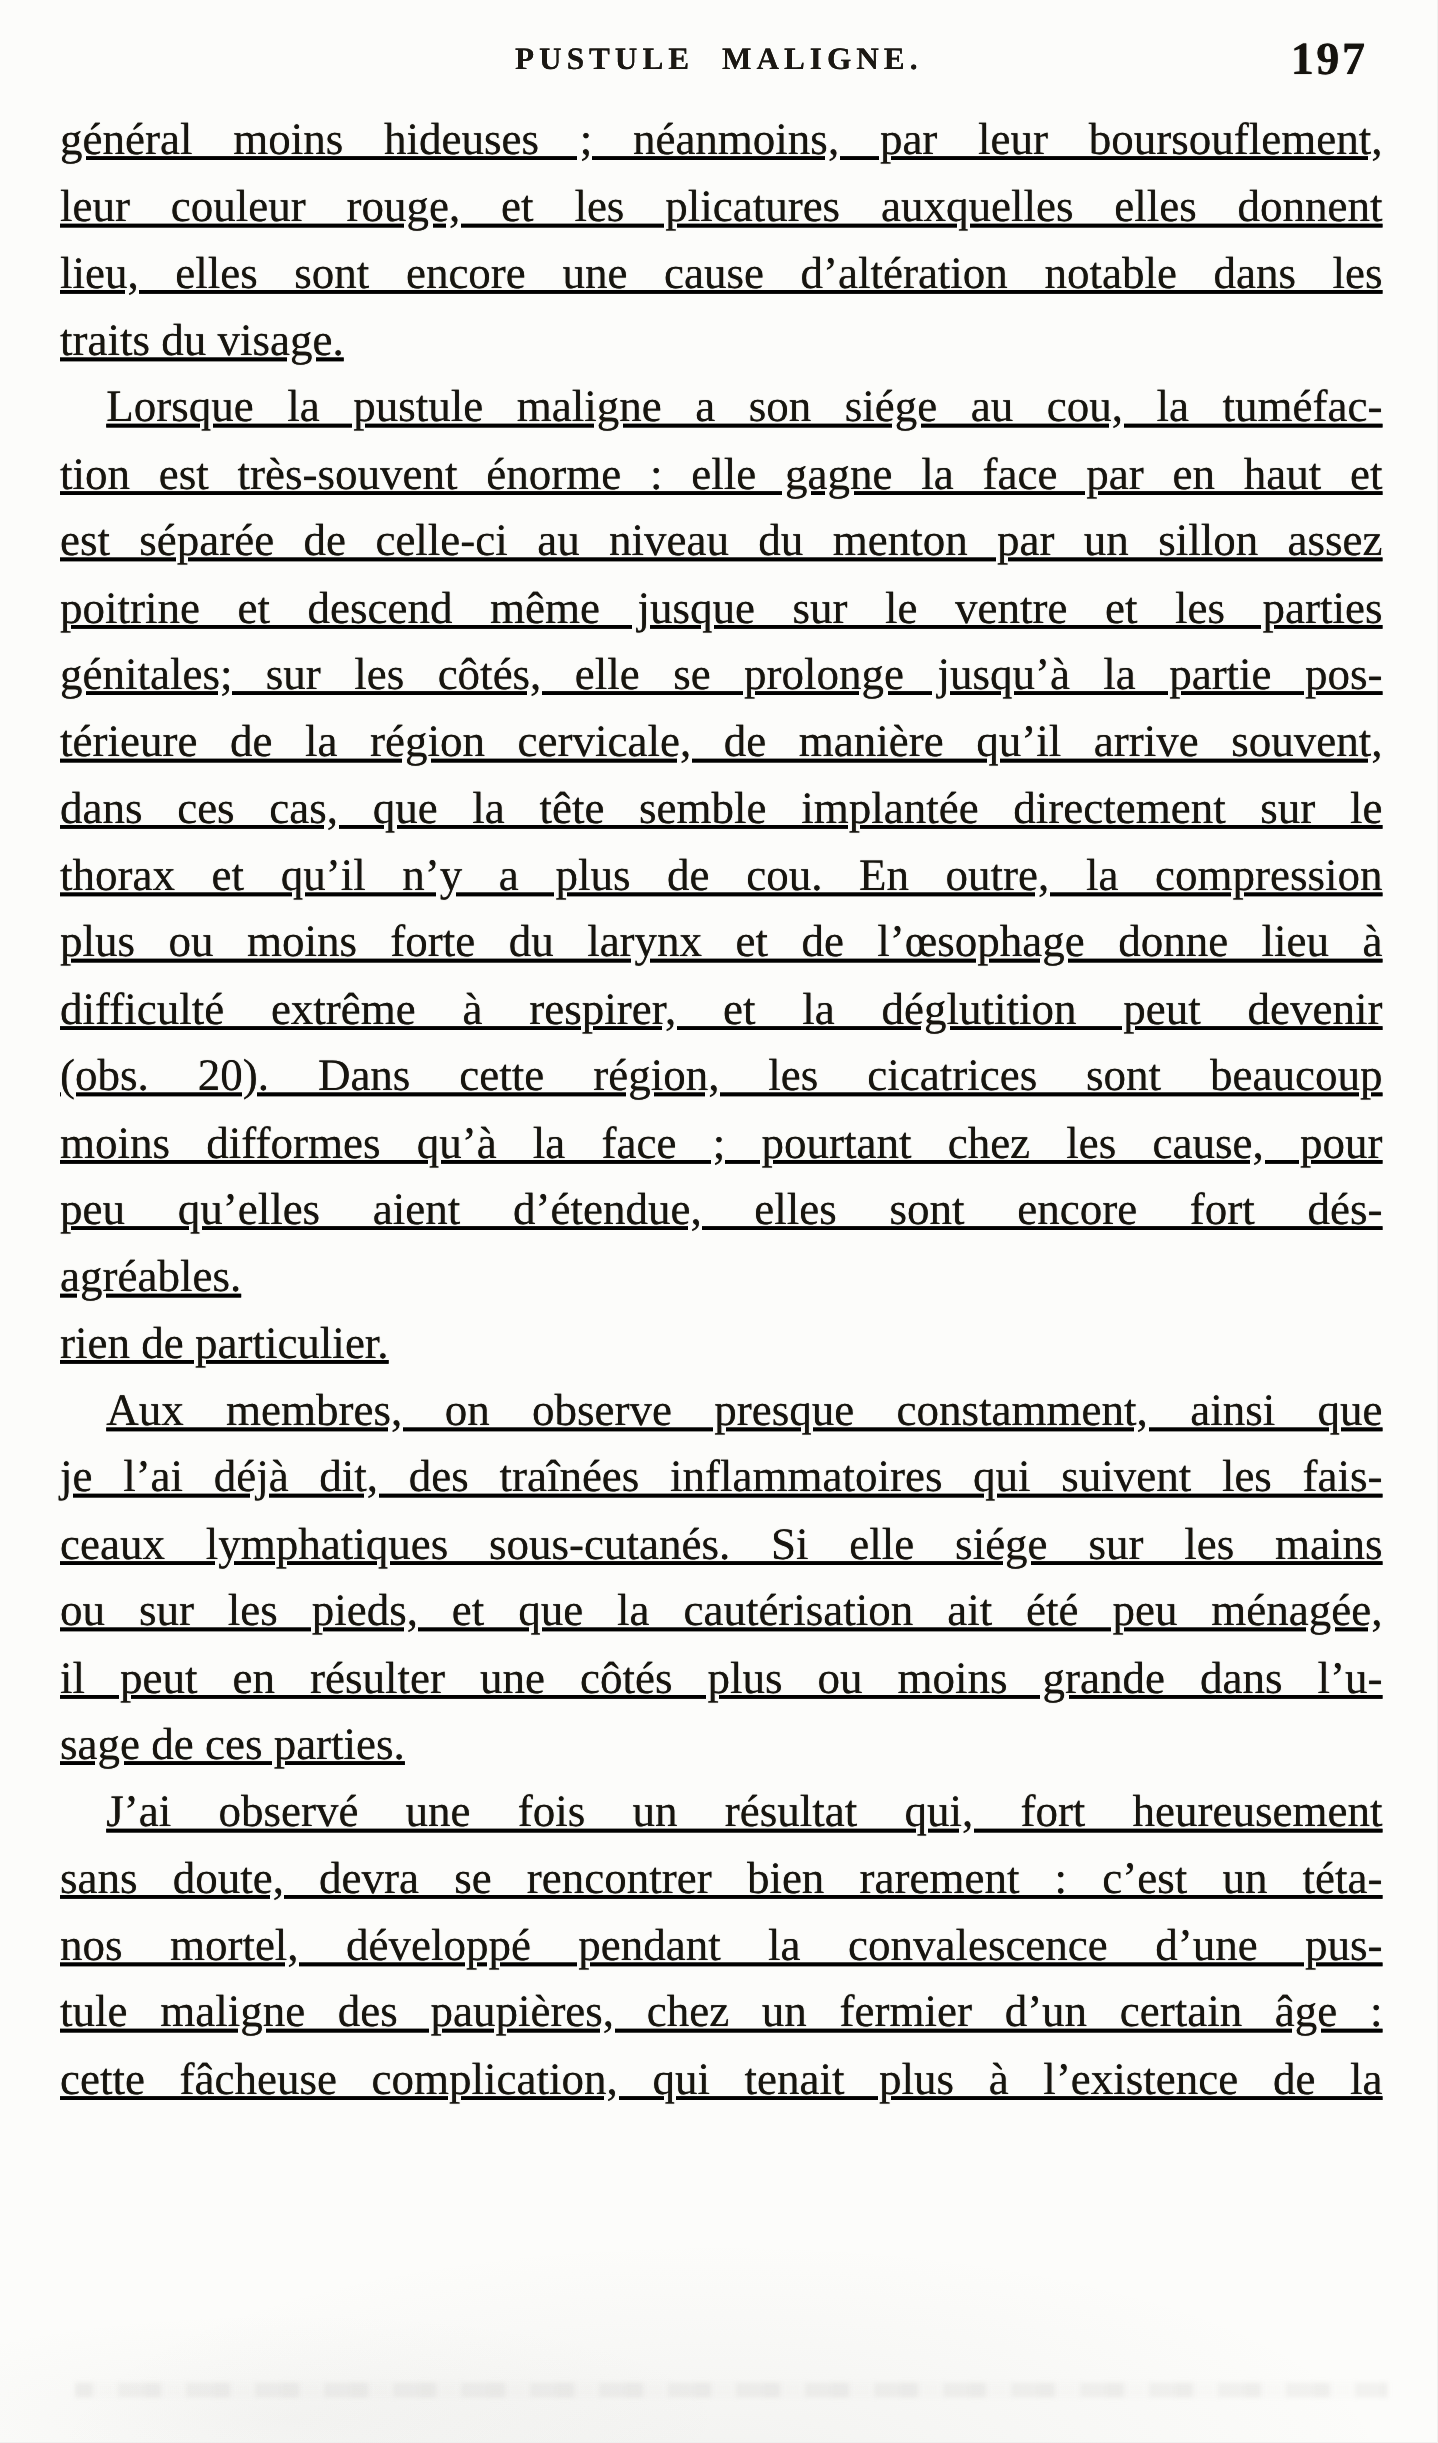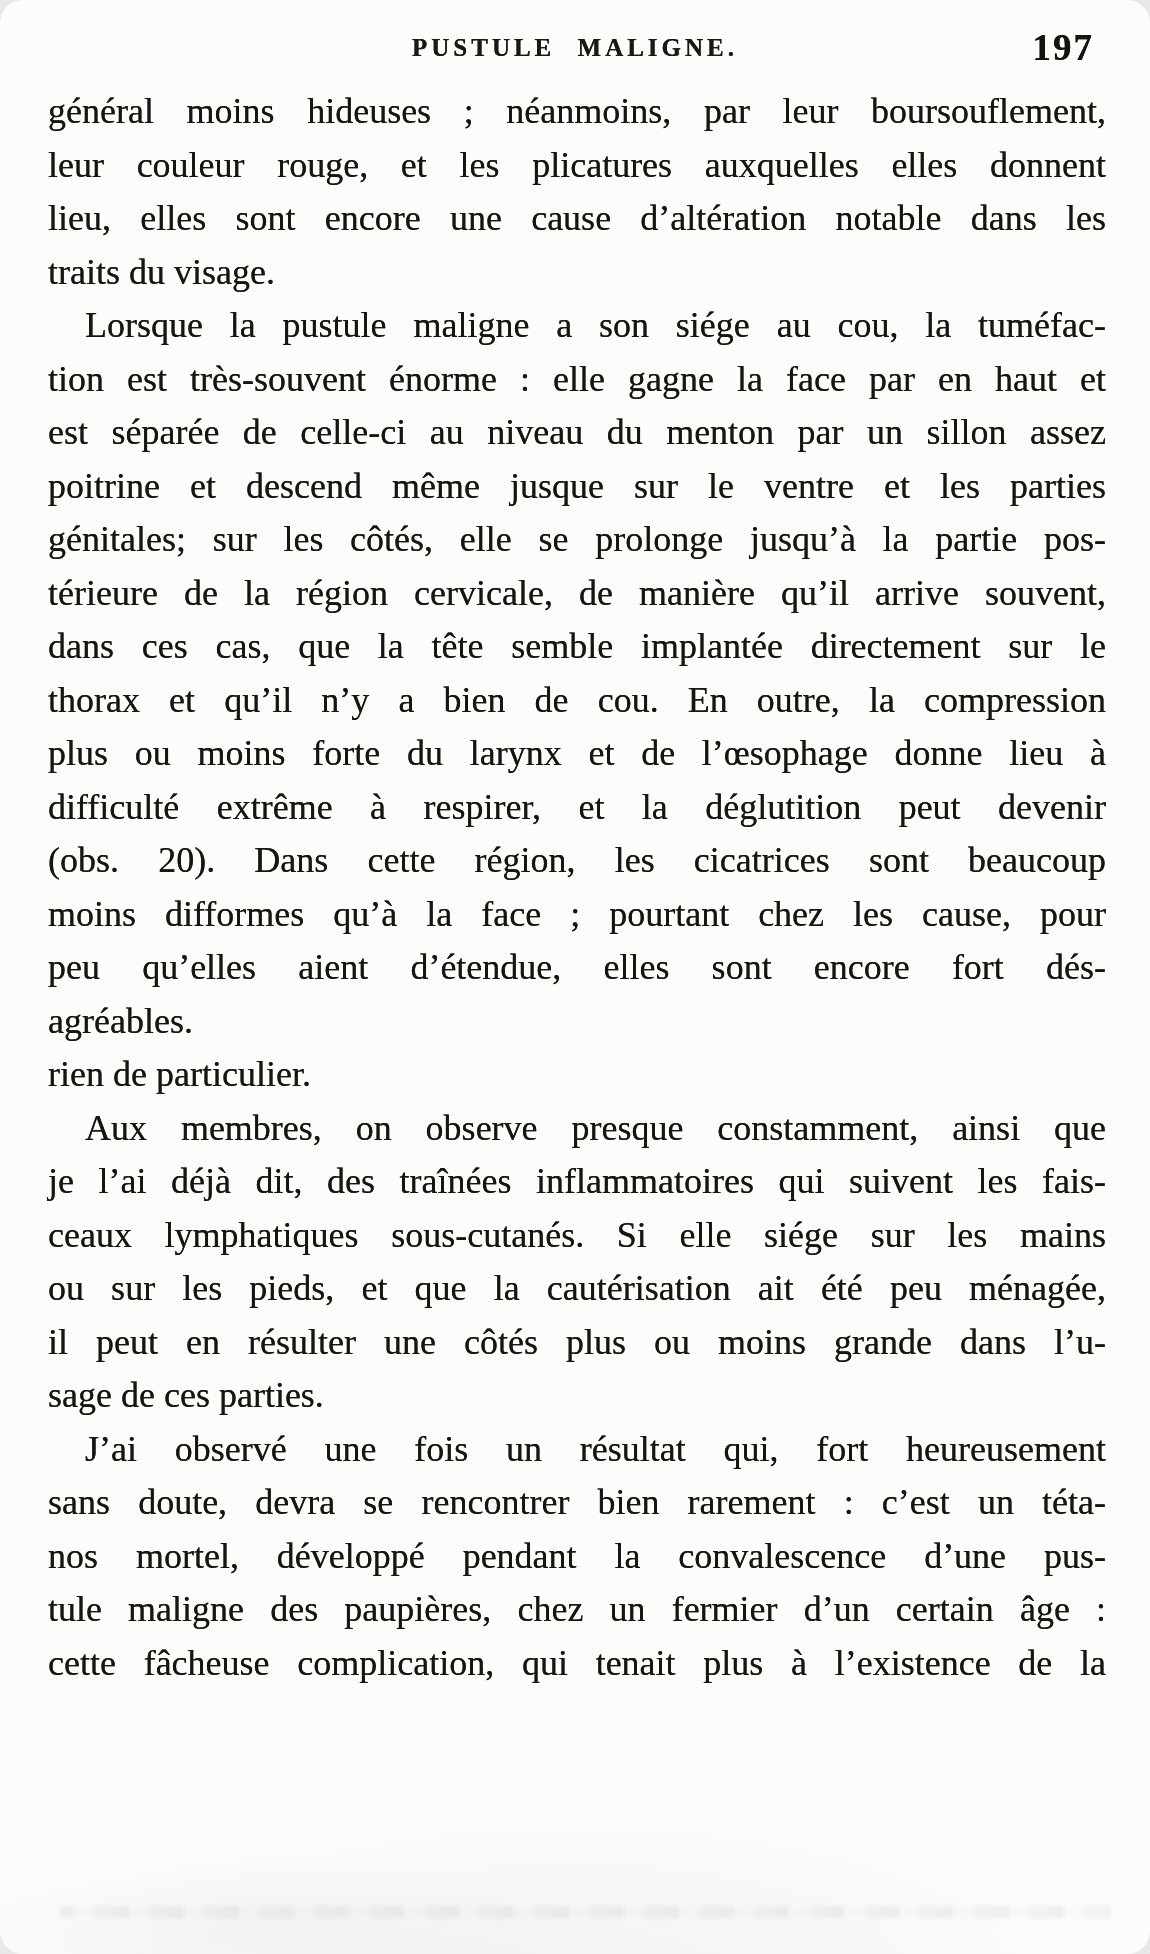--- a/index.html
+++ b/index.html
@@ -8,21 +8,20 @@
     background: #e8e8e6;
   }
   .page {
     position: relative;
     width: 1150px;
     height: 1954px;
     margin: 0 auto;
     background: #fcfcfa;
     overflow: hidden;
     font-family: "Liberation Serif", serif;
-    border-radius: 23px;
   }
   
   .page::before {
     content: "";
     position: absolute;
     inset: 0;
     background:
       radial-gradient(ellipse 900px 300px at 50% 101%, rgba(120,120,118,0.07), transparent 60%),
       radial-gradient(ellipse 500px 120px at 20% 99%, rgba(120,120,118,0.05), transparent 70%);
     pointer-events: none;
@@ -56,20 +55,21 @@
     letter-spacing: 2px;
     color: #15130e;
     text-shadow: 0 0 0.6px #15130e;
     margin-left: 48px;
   }
   .body {
     position: absolute;
     top: 85px;
     left: 48px;
     width: 1058px;
+    text-decoration: underline;
   }
   .line {
     font-size: 36px;
     line-height: 53.5px;
     color: #17150f;
     text-align: justify;
     text-align-last: justify;
     text-shadow: 0 0 0.55px rgba(23,21,15,0.9);
   }
   .line.endline {
@@ -107,21 +107,21 @@
       <div class="line">leur couleur rouge, et les plicatures auxquelles elles donnent</div>
       <div class="line">lieu, elles sont encore une cause d’altération notable dans les</div>
       <div class="line endline">traits du visage.</div>
       <div class="line indent">Lorsque la pustule maligne a son siége au cou, la tuméfac-</div>
       <div class="line">tion est très-souvent énorme : elle gagne la face par en haut et</div>
       <div class="line">est séparée de celle-ci au niveau du menton par un sillon assez</div>
       <div class="line">poitrine et descend même jusque sur le ventre et les parties</div>
       <div class="line">génitales; sur les côtés, elle se prolonge jusqu’à la partie pos-</div>
       <div class="line">térieure de la région cervicale, de manière qu’il arrive souvent,</div>
       <div class="line">dans ces cas, que la tête semble implantée directement sur le</div>
-      <div class="line">thorax et qu’il n’y a bien de cou. En outre, la compression</div>
+      <div class="line">thorax et qu’il n’y a plus de cou. En outre, la compression</div>
       <div class="line">plus ou moins forte du larynx et de l’œsophage donne lieu à</div>
       <div class="line">difficulté extrême à respirer, et la déglutition peut devenir</div>
       <div class="line">(obs. 20). Dans cette région, les cicatrices sont beaucoup</div>
       <div class="line">moins difformes qu’à la face ; pourtant chez les cause, pour</div>
       <div class="line">peu qu’elles aient d’étendue, elles sont encore fort dés-</div>
       <div class="line endline">agréables.</div>
       <div class="line endline">rien de particulier.</div>
       <div class="line indent">Aux membres, on observe presque constamment, ainsi que</div>
       <div class="line">je l’ai déjà dit, des traînées inflammatoires qui suivent les fais-</div>
       <div class="line">ceaux lymphatiques sous-cutanés. Si elle siége sur les mains</div>

